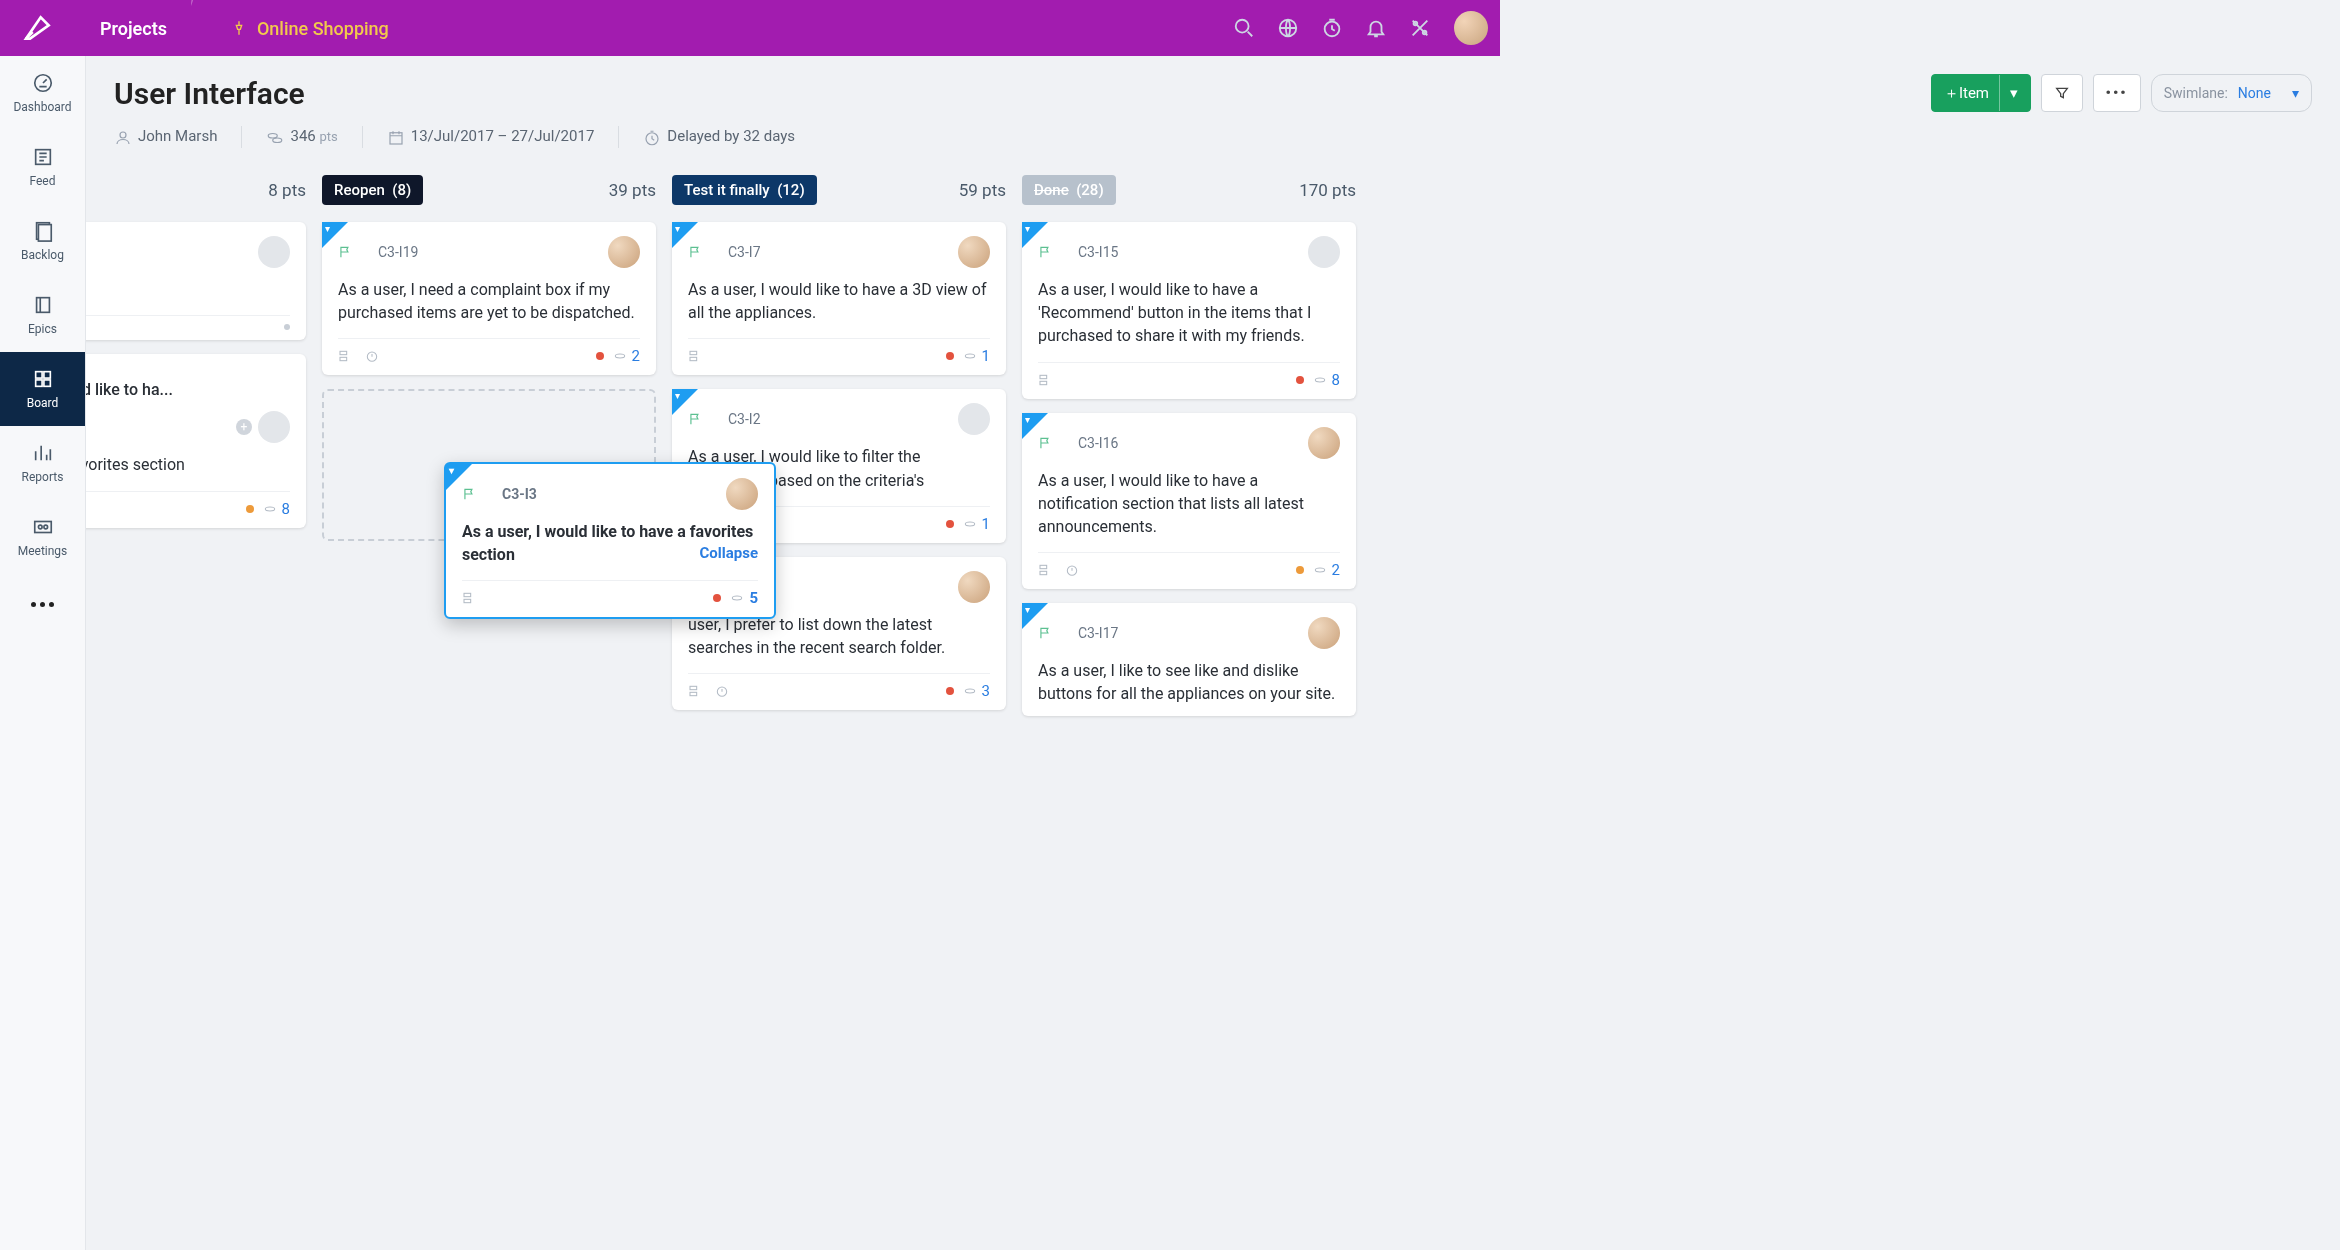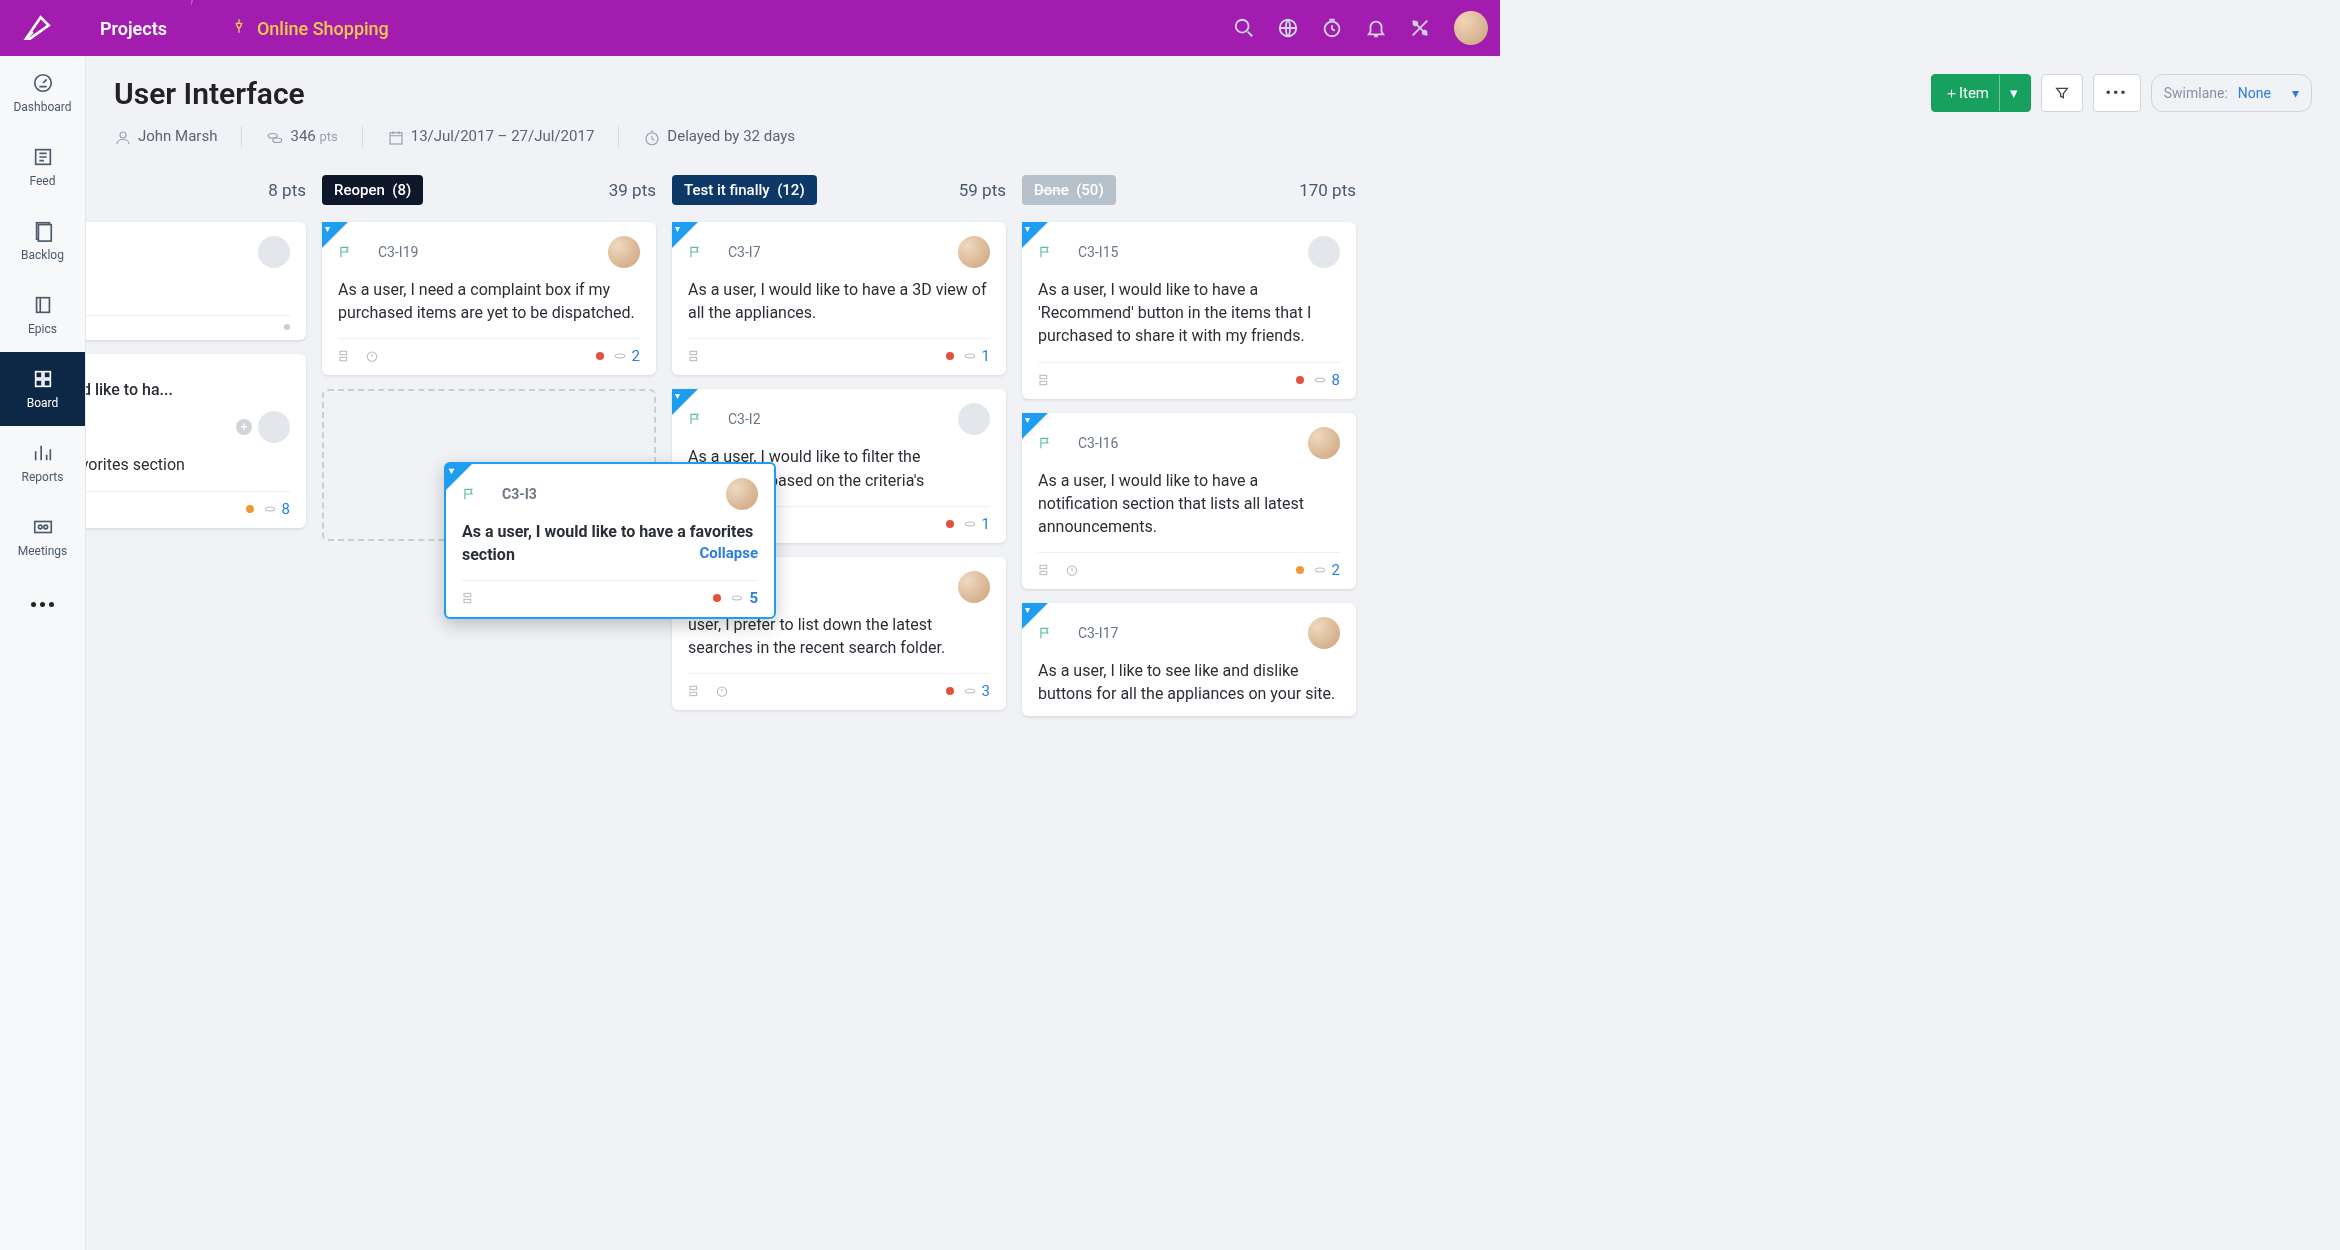--- a/index.html
+++ b/index.html
@@ -5,21 +5,21 @@
 * { box-sizing: border-box; margin: 0; padding: 0; }
 body { font-family: -apple-system, BlinkMacSystemFont, "Segoe UI", Roboto, "Helvetica Neue", sans-serif; background: #f0f2f5; width: 1500px; height: 800px; overflow: hidden; }
 
 
 .topbar { height: 56px; background: #a21caf; display: flex; align-items: center; color: #fff; }
 .topbar .logo { width: 76px; display:flex; align-items:center; justify-content:center; }
 .topbar .logo svg { width:32px; height:32px; }
 .topbar .projects-link { font-size: 18px; font-weight:600; color:#fff; padding: 0 24px; height:100%; display:flex; align-items:center; position:relative; }
 .topbar .slash-sep { width:40px; overflow:hidden; height:100%; position:relative; }
 .topbar .slash-sep::after { content:""; position:absolute; left:-10px; top:0; bottom:0; width:1px; background:rgba(255,255,255,0.2); transform: skewX(-20deg); border-right:1px solid rgba(255,255,255,0.15); }
-.topbar .project-name { color:#f2c94c; font-size:18px; font-weight:500; display:flex; align-items:flex-start; gap:10px; }
+.topbar .project-name { color:#f2c94c; font-size:18px; font-weight:500; display:flex; align-items:center; gap:10px; }
 .topbar .pin-icon { color:#f2c94c; }
 .topbar .spacer { flex:1; }
 .topbar .icon-btn { width:44px; height:44px; display:flex; align-items:center; justify-content:center; color:#cdd7e3; cursor:pointer; }
 .topbar .avatar-top { width:34px; height:34px; border-radius:50%; background: radial-gradient(circle at 30% 30%, #f2d4b8, #c8a47e); margin:0 12px; }
 
 
 .leftrail { position:absolute; left:0; top:56px; bottom:0; width:86px; background:#f7f8fa; border-right:1px solid #e3e6ea; display:flex; flex-direction:column; }
 .rail-item { height:74px; display:flex; flex-direction:column; align-items:center; justify-content:center; gap:6px; color:#4a5a6a; font-size:12px; cursor:pointer; }
 .rail-item.active { background:#0d2847; color:#fff; }
 .rail-item svg { width:22px; height:22px; }
@@ -441,21 +441,21 @@
                 </svg>
                 <span>3</span>
               </span>
           </div>
         </div>
       </div>
     </div>
 
     <div class="column" style="flex:0 0 350px;">
       <div class="col-header">
-        <span class="status-pill pill-donegrey"><span class="strike">Done</span>&nbsp;&nbsp;<span>(50)</span></span>
+        <span class="status-pill pill-donegrey"><span class="strike">Done</span>&nbsp;&nbsp;<span>(28)</span></span>
         <span class="pts">170 pts</span>
       </div>
 
       <div class="card">
         <div class="corner"></div>
         <div class="card-head">
           <svg class="flag" viewBox="0 0 24 24" fill="none" stroke="currentColor" stroke-width="2">
               <path d="M5 3v18M5 4h12l-2 4 2 4H5"></path>
             </svg>
           <span class="card-id">C3-I15</span>

